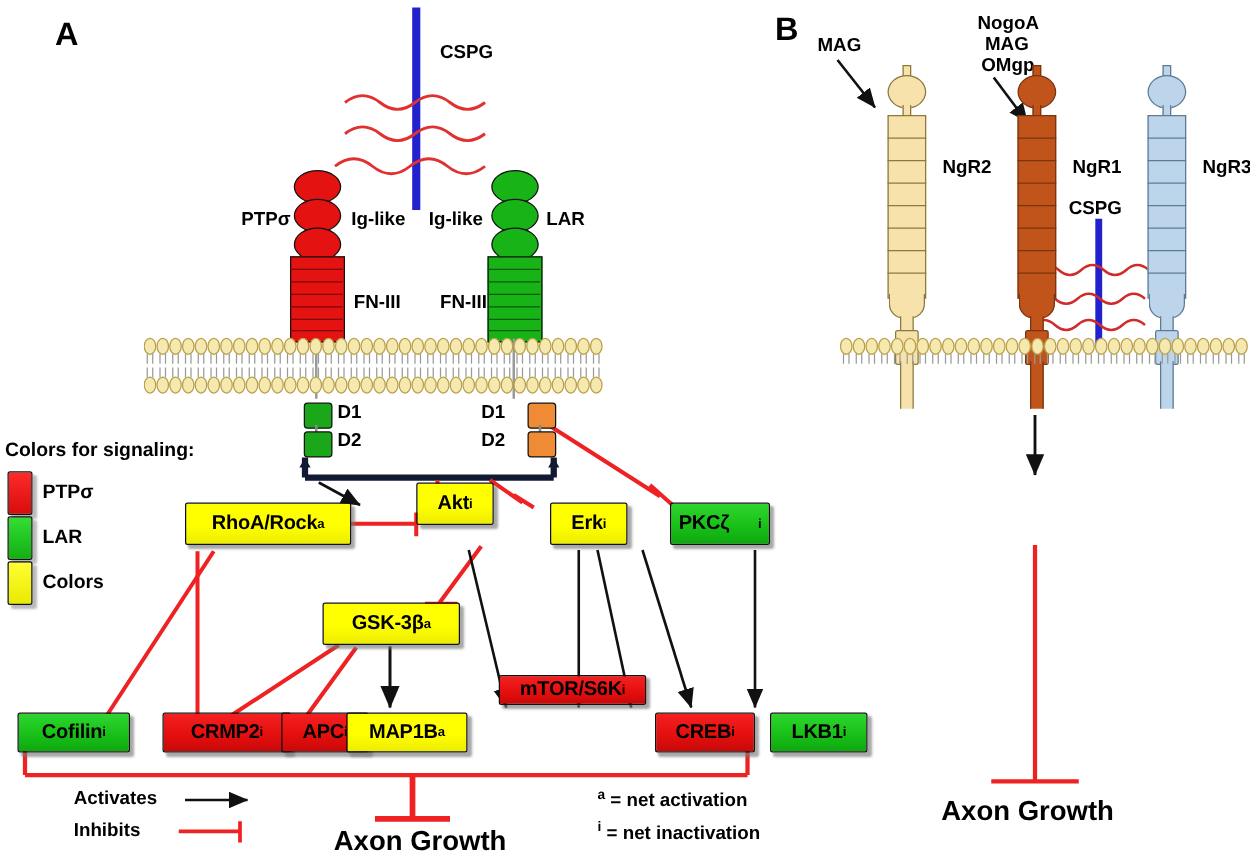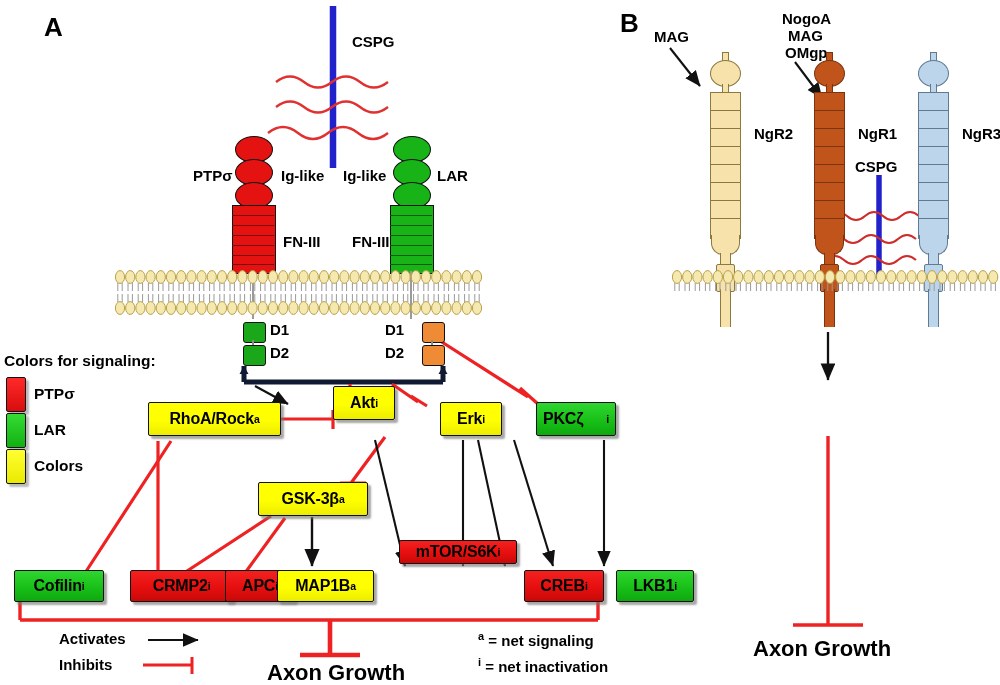--- a/index.html
+++ b/index.html
@@ -386,21 +386,21 @@
   </div>
   <div class="sbox c-green" style="left:616px;top:570px;width:78px;height:32px;">
     <span>LKB1</span>
       <sup>i</sup>
   </div>
 
   <div class="abs lbl" style="left:59px;top:630px;">Activates</div>
   <div class="abs lbl" style="left:59px;top:656px;">Inhibits</div>
 
   <div class="abs lbl" style="left:478px;top:630px;">
-    <sup style="font-size:11px;">a</sup><span> = net signaling</span>
+    <sup style="font-size:11px;">a</sup><span> = net activation</span>
   </div>
   <div class="abs lbl" style="left:478px;top:656px;">
     <sup style="font-size:11px;">i</sup><span> = net inactivation</span>
   </div>
 
   <div class="abs lbl-lg" style="left:267px;top:660px;">Axon Growth</div>
 
   <div class="abs lbl" style="left:654px;top:28px;">MAG</div>
   <div class="abs lbl" style="left:782px;top:10px;text-align:right;">NogoA</div>
   <div class="abs lbl" style="left:788px;top:27px;">MAG</div>

